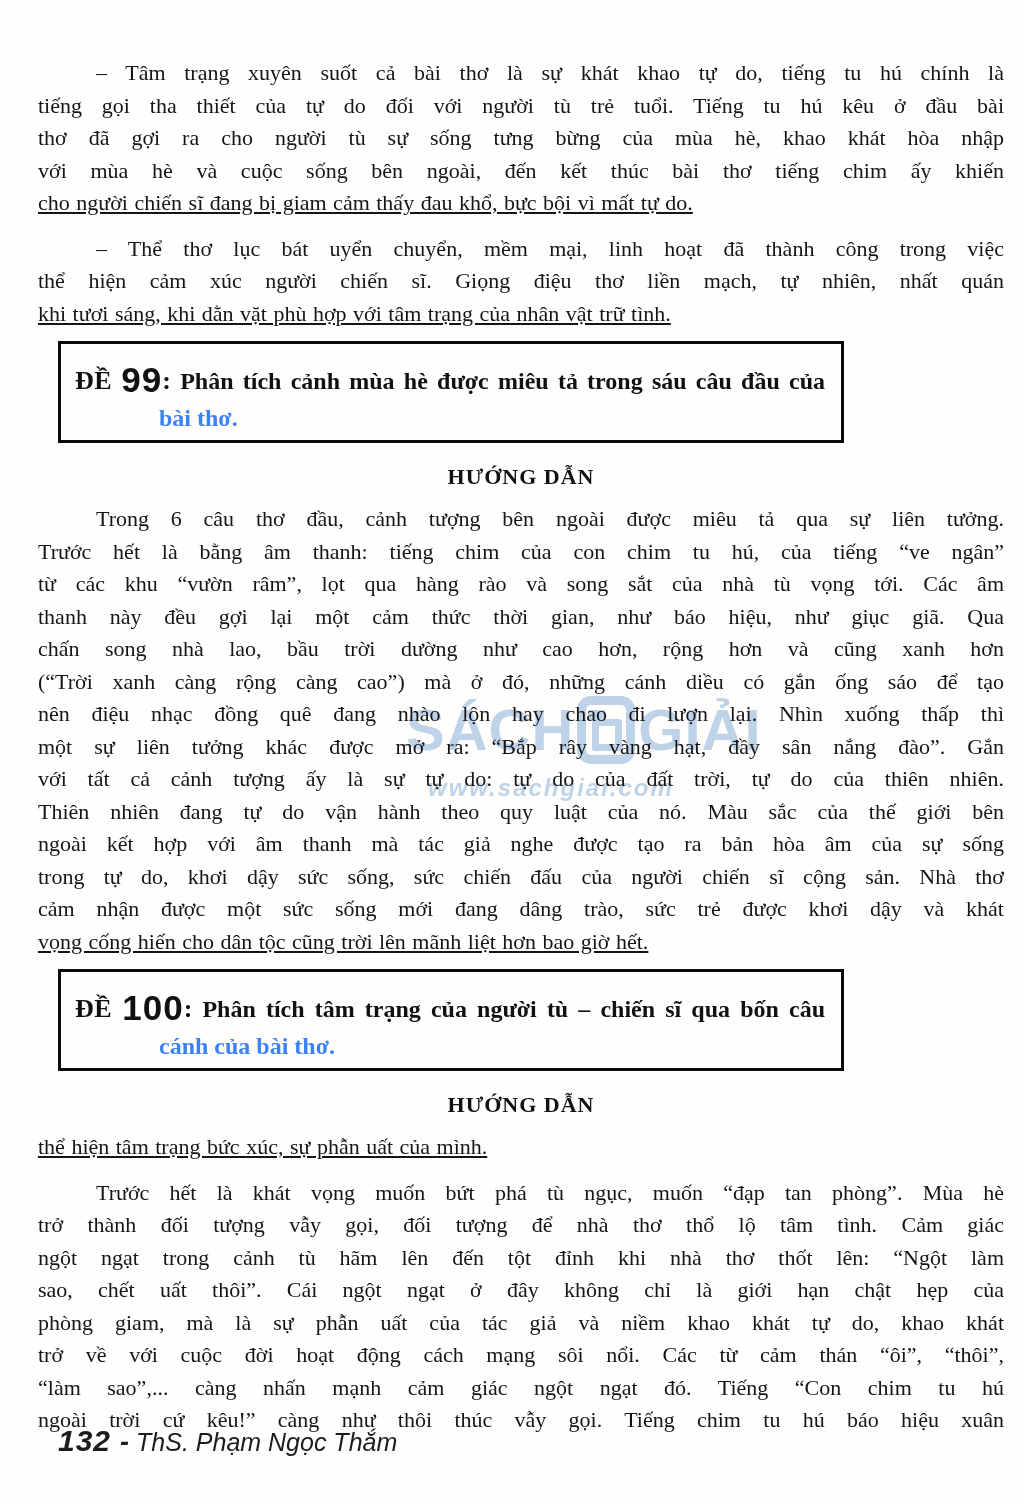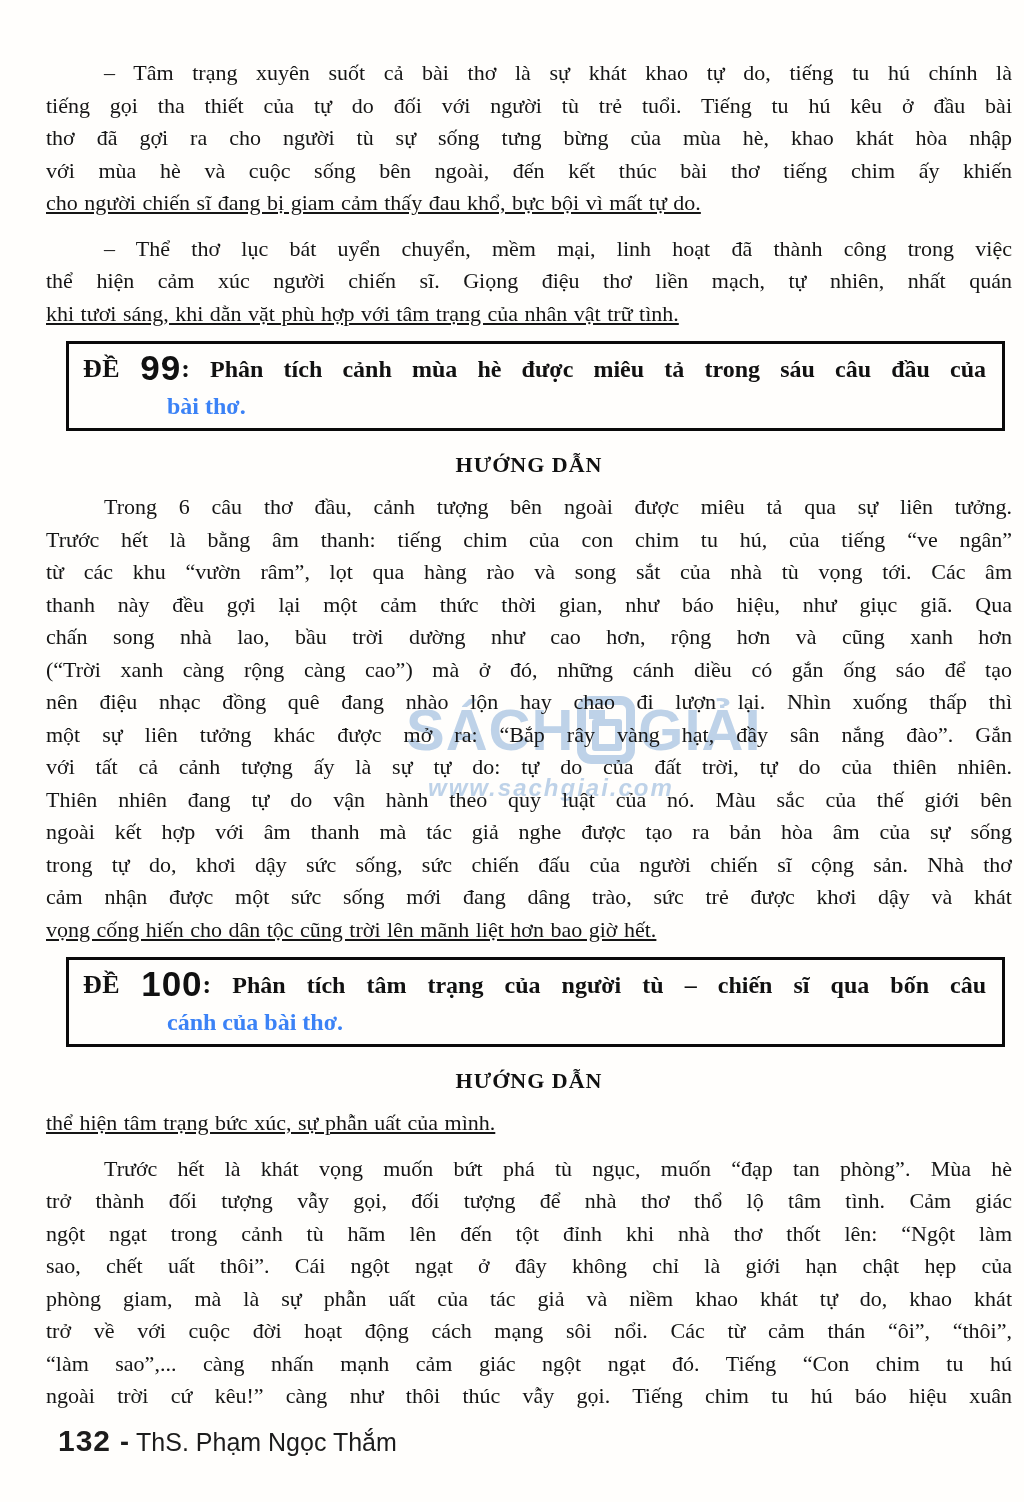--- a/index.html
+++ b/index.html
@@ -5,39 +5,39 @@
   html,body { margin:0; padding:0; background:#e8e8e8; }
   .page {
     position:relative;
     width:1024px; height:1502px;
     background:#fffefc;
     overflow:hidden;
     font-family:"Liberation Serif", serif;
   }
   
   #content {
-    position:absolute; left:46px; top:57px; width:966px;
+    position:absolute; left:38px; top:57px; width:966px;
     z-index:1;
   }
   .para { margin:0; }
   .para + .para { margin-top:13px; }
   .line {
     font-size:22px; line-height:32.5px; color:#151515;
     text-align:justify; text-align-last:justify;
     word-spacing:1px;
   }
   .line.first { text-indent:58px; }
   .line.last  { text-align-last:left;text-decoration:underline; }
 
   
   .debox {
-    box-sizing:border-box; width:939px;
+    box-sizing:border-box; width:786px;
     margin:11px 4px 13px 20px;
     border:3px solid #0a0a0a;
-    padding:4px 16px 5px 14px;
+    padding:16px 16px 5px 14px;
     background:#fffefc;
   }
   .box-line1 {
     font-weight:bold; color:#111;
     font-size:24px; line-height:40px;
     text-align:justify; text-align-last:justify;
   }
   .de-label { font-size:26px; letter-spacing:0.5px; }
   .de-num   { font-family:"Liberation Sans", sans-serif; font-size:35px; vertical-align:-3px; letter-spacing:1px; }
   .de-colon { font-size:26px; }
@@ -88,20 +88,21 @@
     font-weight:bold; font-size:24px; letter-spacing:2px;
     margin:10px 0 4px 22px;
     font-style:italic;
   }
 
   
   .footer {
     position:absolute; left:58px; top:1424px; z-index:1;
     font-family:"Liberation Sans", sans-serif; color:#1c1c1c;
     white-space:nowrap;
+    font-style:italic;
   }
   .pg  { font-size:30px; font-weight:bold; letter-spacing:1px; }
   .sep { font-size:27px; font-weight:bold; margin:0 7px 0 9px; }
   .author { font-size:25px; }
 </style>
 </head>
 <body>
 
 <div class="page">
 

